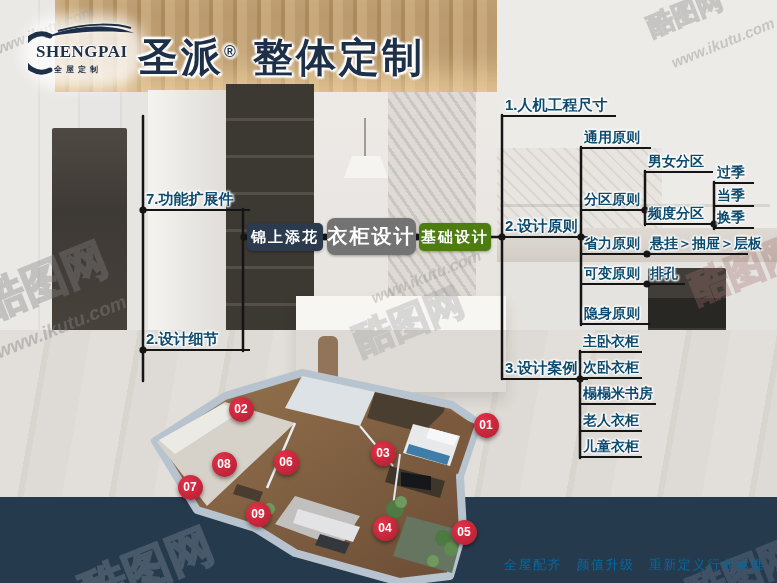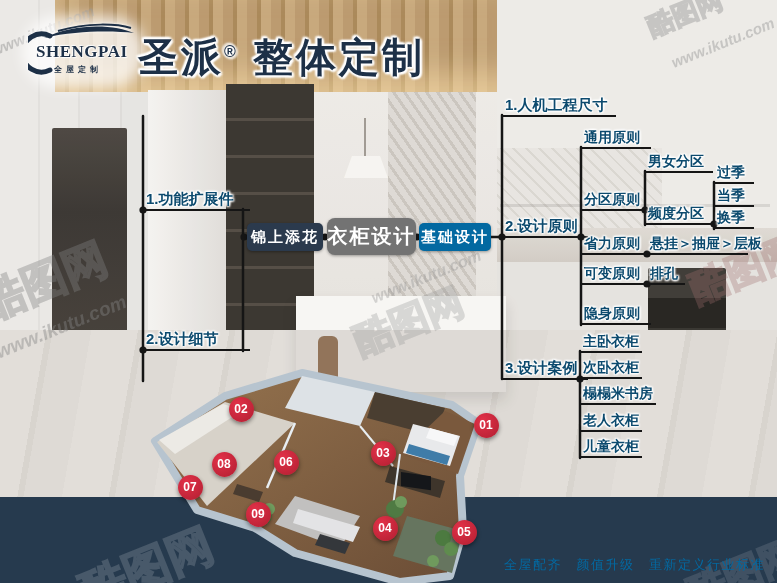--- a/index.html
+++ b/index.html
@@ -176,21 +176,21 @@
       <circle cx="502" cy="237" r="3.6" fill="#151515"></circle>
       <circle cx="581" cy="237" r="3.6" fill="#151515"></circle>
       <circle cx="645" cy="210" r="3.6" fill="#151515"></circle>
       <circle cx="714" cy="224" r="3.6" fill="#151515"></circle>
       <circle cx="647" cy="254" r="3.6" fill="#151515"></circle>
       <circle cx="647" cy="284" r="3.6" fill="#151515"></circle>
       <circle cx="580" cy="379" r="3.6" fill="#151515"></circle>
     </svg>
 
   <div id="nodes" style="position:absolute;left:0;top:0;z-index:7;">
-      <div class="node lbl" style="left: 143px; top: 191px; width: 101px;"><span>1.功能扩展件</span></div>
+      <div class="node lbl" style="left: 143px; top: 191px; width: 101px;"><span>7.功能扩展件</span></div>
       <div class="node lbl" style="left: 143px; top: 331px; width: 101px;"><span>2.设计细节</span></div>
       <div class="node lbl" style="left: 502px; top: 97px; width: 108px;"><span>1.人机工程尺寸</span></div>
       <div class="node lbl" style="left: 502px; top: 218px; width: 80px;"><span>2.设计原则</span></div>
       <div class="node lbl" style="left: 502px; top: 360px; width: 80px;"><span>3.设计案例</span></div>
       <div class="node" style="left: 581px; top: 129px; width: 64px;"><span>通用原则</span></div>
       <div class="node" style="left: 581px; top: 191px; width: 61px;"><span>分区原则</span></div>
       <div class="node" style="left: 581px; top: 235px; width: 161px;"><span>省力原则</span><span class="note">悬挂＞抽屉＞层板</span></div>
       <div class="node" style="left: 581px; top: 265px; width: 98px;"><span>可变原则</span><span class="note">排孔</span></div>
       <div class="node" style="left: 581px; top: 305px; width: 64px;"><span>隐身原则</span></div>
       <div class="node" style="left: 645px; top: 153px; width: 62px;"><span>男女分区</span></div>
@@ -204,21 +204,21 @@
       <div class="node" style="left: 580px; top: 412px;"><span>老人衣柜</span></div>
       <div class="node" style="left: 580px; top: 438px;"><span>儿童衣柜</span></div>
     </div>
 
   <div class="hub" id="hub-left" style="left: 247px; top: 223px; width: 76px; height: 28px; font-size: 15px; z-index: 8; background: rgb(43, 58, 77);">
       <span>锦上添花</span>
     </div>
   <div class="hub" id="hub-root" style="left: 327px; top: 218px; width: 89px; height: 37px; font-size: 20px; border-radius: 8px; z-index: 8; background: #737373;">
       <span>衣柜设计</span>
     </div>
-  <div class="hub" id="hub-right" style="left: 419px; top: 223px; width: 72px; height: 28px; font-size: 15px; z-index: 8; background: #0369a1;">
+  <div class="hub" id="hub-right" style="left: 419px; top: 223px; width: 72px; height: 28px; font-size: 15px; z-index: 8; background: #4d7c0f;">
       <span>基础设计</span>
     </div>
 
   <div class="abs logo" style="z-index:9;">
     <div class="abs logo-glow"></div>
     <svg class="abs" width="112" height="64" style="left:0;top:0;filter:drop-shadow(0 0 1.5px #fff);">
       <path d="M22,16 A19,19 0 1 0 22,50" fill="none" stroke="#1d3047" stroke-width="5" stroke-linecap="round"></path>
       <path d="M16,18 C48,2 88,5 106,13 C86,11 50,10 16,18 Z" fill="#1d3047"></path>
       <path d="M30,11 C60,2 90,4 103,8" fill="none" stroke="#1d3047" stroke-width="2"></path>
     </svg>

